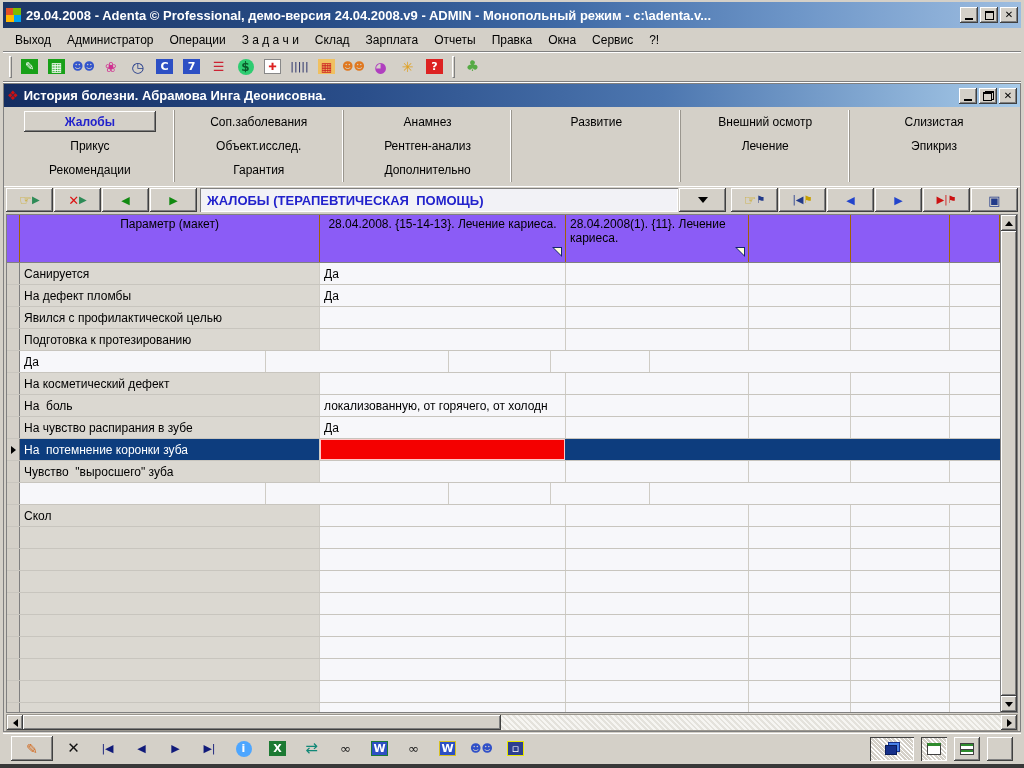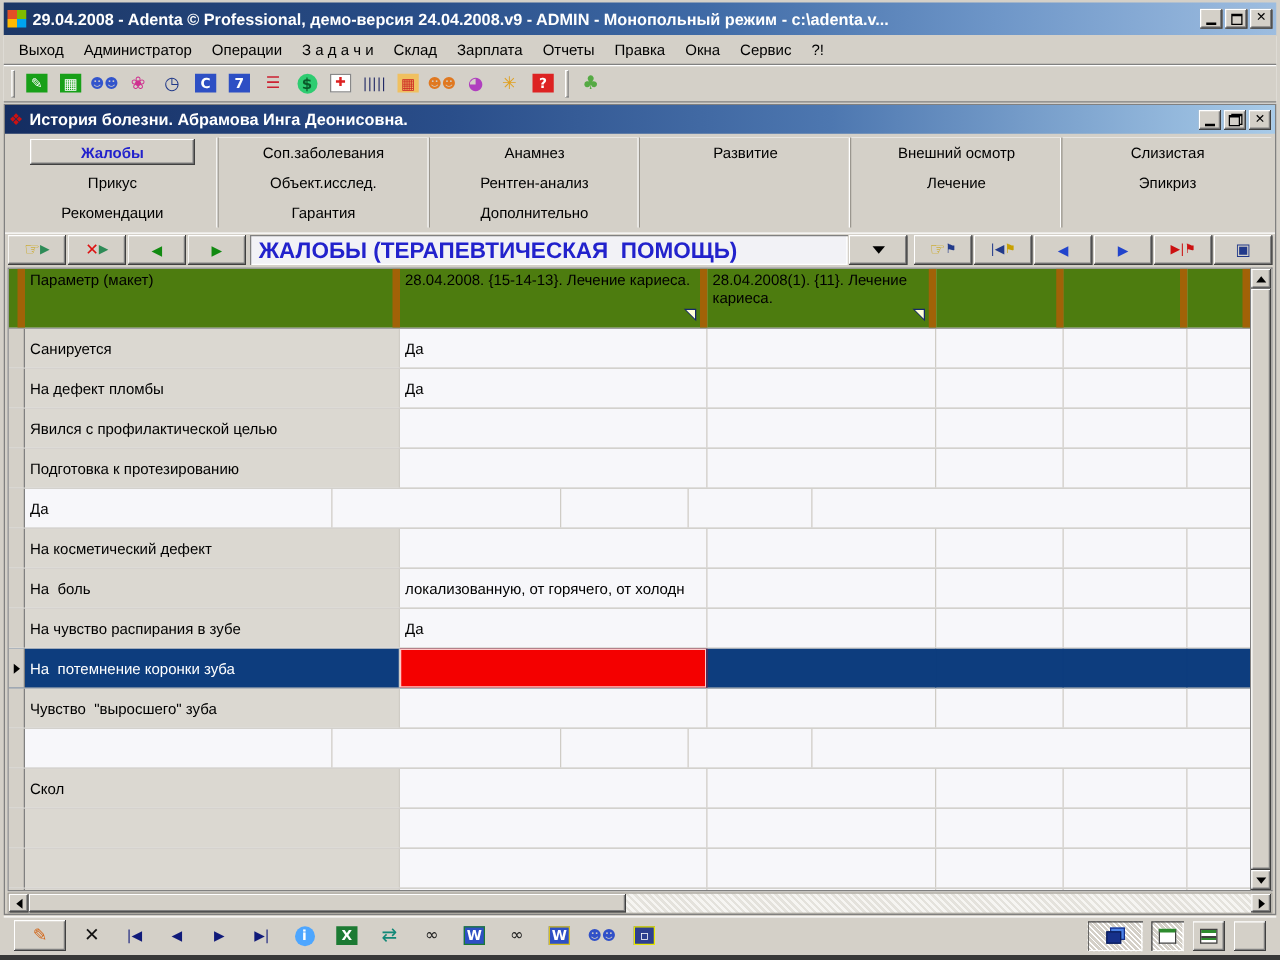--- a/index.html
+++ b/index.html
@@ -45,39 +45,39 @@
   .tab-col{flex:1;display:flex;flex-direction:column;}
   .tab-col + .tab-col{border-left:1px solid #9a968e;box-shadow:-1px 0 0 #fff;}
   .tab{height:24px;display:flex;align-items:center;justify-content:center;font-size:12px;color:#000;}
   .tab.active{margin:1px 18px 2px 18px;height:21px;color:#2222cc;font-weight:bold;background:#d4d0c8;
     box-shadow:inset -1px -1px 0 #404040,inset 1px 1px 0 #fff,inset -2px -2px 0 #808080;}
   
   .recordbar{height:27px;flex:none;display:flex;align-items:stretch;padding:1px 2px 2px 2px;gap:1px;}
   .rbtn{width:47px;flex:none;display:inline-flex;align-items:center;justify-content:center;gap:2px;background:#d4d0c8;
     box-shadow:inset -1px -1px 0 #404040,inset 1px 1px 0 #fff,inset -2px -2px 0 #808080;}
   .combo-field{flex:1;margin-left:2px;background:#f2f2f6;display:flex;align-items:center;padding:0 7px;
-    box-shadow:inset 1px 1px 0 #808080,inset -1px -1px 0 #fff;color:#2222cc;font-weight:bold;font-size:18px;white-space:pre;overflow:hidden;}
+    box-shadow:inset 1px 1px 0 #808080,inset -1px -1px 0 #fff;color:#2222cc;font-weight:bold;font-size:13px;white-space:pre;overflow:hidden;}
   .combo-drop{width:47px;flex:none;margin-right:4px;}
   .tri-down{width:0;height:0;border-left:5px solid transparent;border-right:5px solid transparent;border-top:6px solid #000;}
   .tri-up{width:0;height:0;border-left:4px solid transparent;border-right:4px solid transparent;border-bottom:5px solid #000;}
   .tri-dn{width:0;height:0;border-left:4px solid transparent;border-right:4px solid transparent;border-top:5px solid #000;}
   .tri-l{width:0;height:0;border-top:4px solid transparent;border-bottom:4px solid transparent;border-right:5px solid #000;}
   .tri-r{width:0;height:0;border-top:4px solid transparent;border-bottom:4px solid transparent;border-left:5px solid #000;}
   
   .grid-area{flex:1;min-height:0;display:flex;margin:0 2px;}
   .grid{flex:1;min-width:0;display:flex;flex-direction:column;border:1px solid #808080;background:#f7f7fa;overflow:hidden;}
-  .grid-row{display:flex;height:32px;flex:none;border-bottom:1px solid #c8c5be;}
+  .grid-row{display:flex;height:22px;flex:none;border-bottom:1px solid #c8c5be;}
   .c{display:flex;align-items:center;padding:0 4px;font-size:12px;white-space:pre;overflow:hidden;border-right:1px solid #cfccc5;}
   .c0{width:13px;padding:0;background:#d4d0c8;border-right:1px solid #808080;justify-content:center;}
   .c1{width:300px;background:#dbd8d1;}
   .c2{width:246px;}.c3{width:183px;}.c4{width:102px;}.c5{width:99px;}
   .c6{flex:1;border-right:none;}
   .grid-row.header{height:48px;border-bottom:1px solid #808080;}
-  .grid-row.header .c{background:#4d7c0f;align-items:flex-start;padding-top:2px;white-space:normal;line-height:1.2;
-    position:relative;border-right:6px solid #a16207;}
+  .grid-row.header .c{background:#8b5cf6;align-items:flex-start;padding-top:2px;white-space:normal;line-height:1.2;
+    position:relative;border-right:1px solid #a16207;justify-content:center;}
   .grid-row.header .c0{padding:0;}
   .note-flag{position:absolute;right:3px;bottom:5px;width:10px;height:10px;}
   .note-flag::before{content:"";position:absolute;right:0;top:0;width:0;height:0;
     border-top:10px solid #16276b;border-left:10px solid transparent;}
   .note-flag::after{content:"";position:absolute;right:1px;top:1px;width:0;height:0;
     border-top:7px solid #ffffd8;border-left:7px solid transparent;}
   .grid-row.sel{background:#0d3d7e;}
   .grid-row.sel .c1{background:transparent;color:#fff;}
   .grid-row.sel .c2,.grid-row.sel .c3,.grid-row.sel .c4,.grid-row.sel .c5,.grid-row.sel .c6{border-right-color:#0d3d7e;color:#fff;}
   .grid-row.sel .c2.edit{background:#f40000;box-shadow:inset 0 0 0 1px #ffc8c8;}

